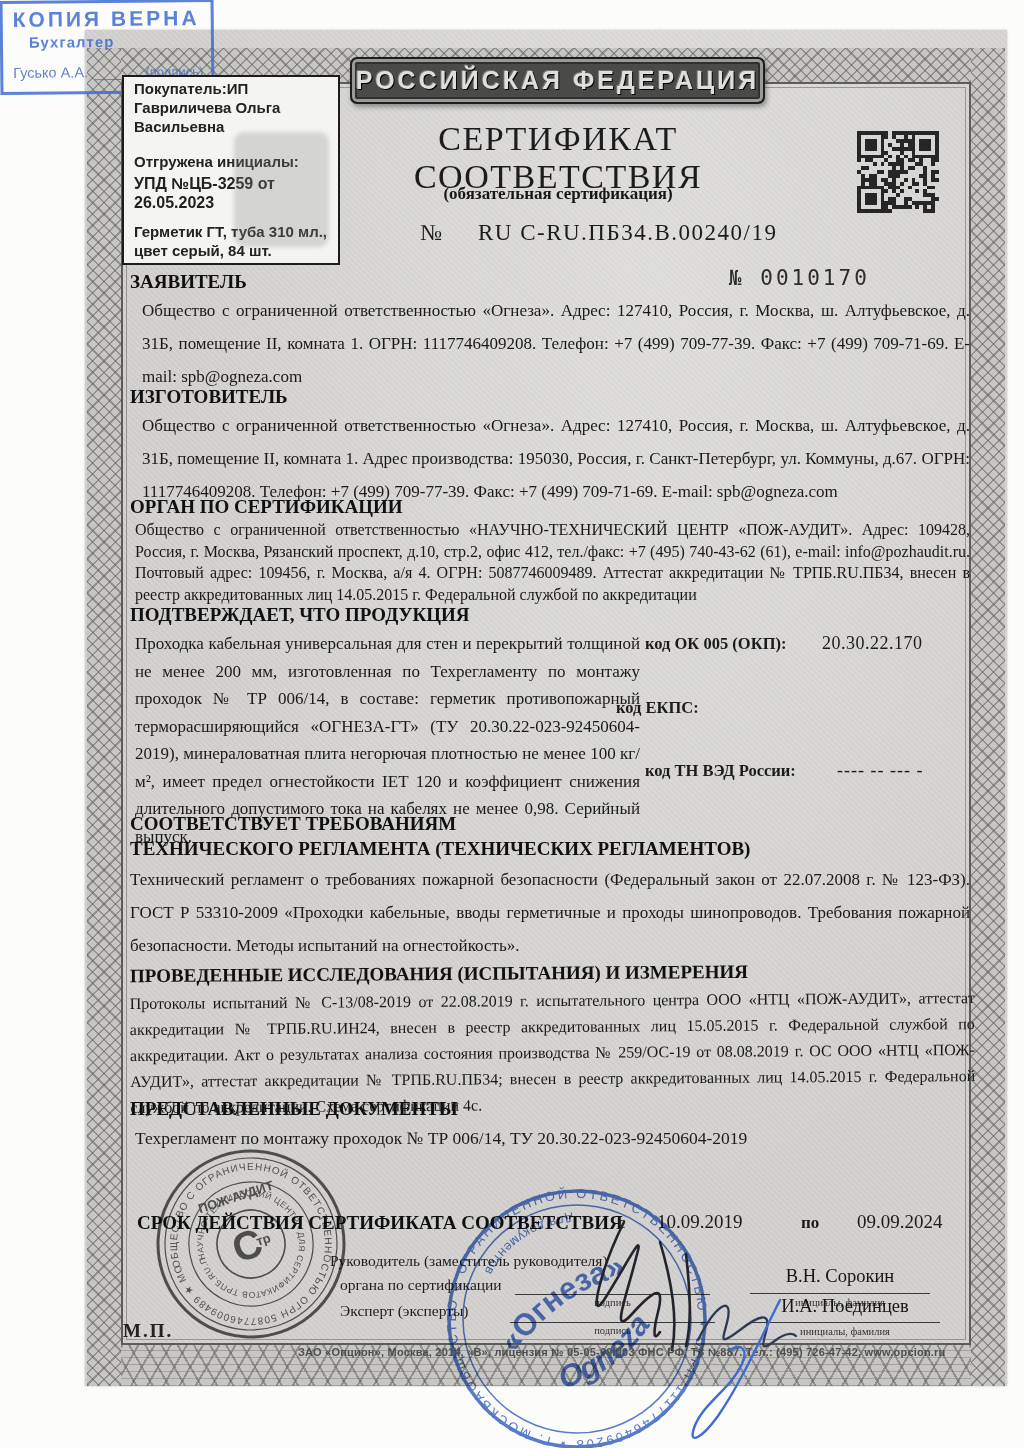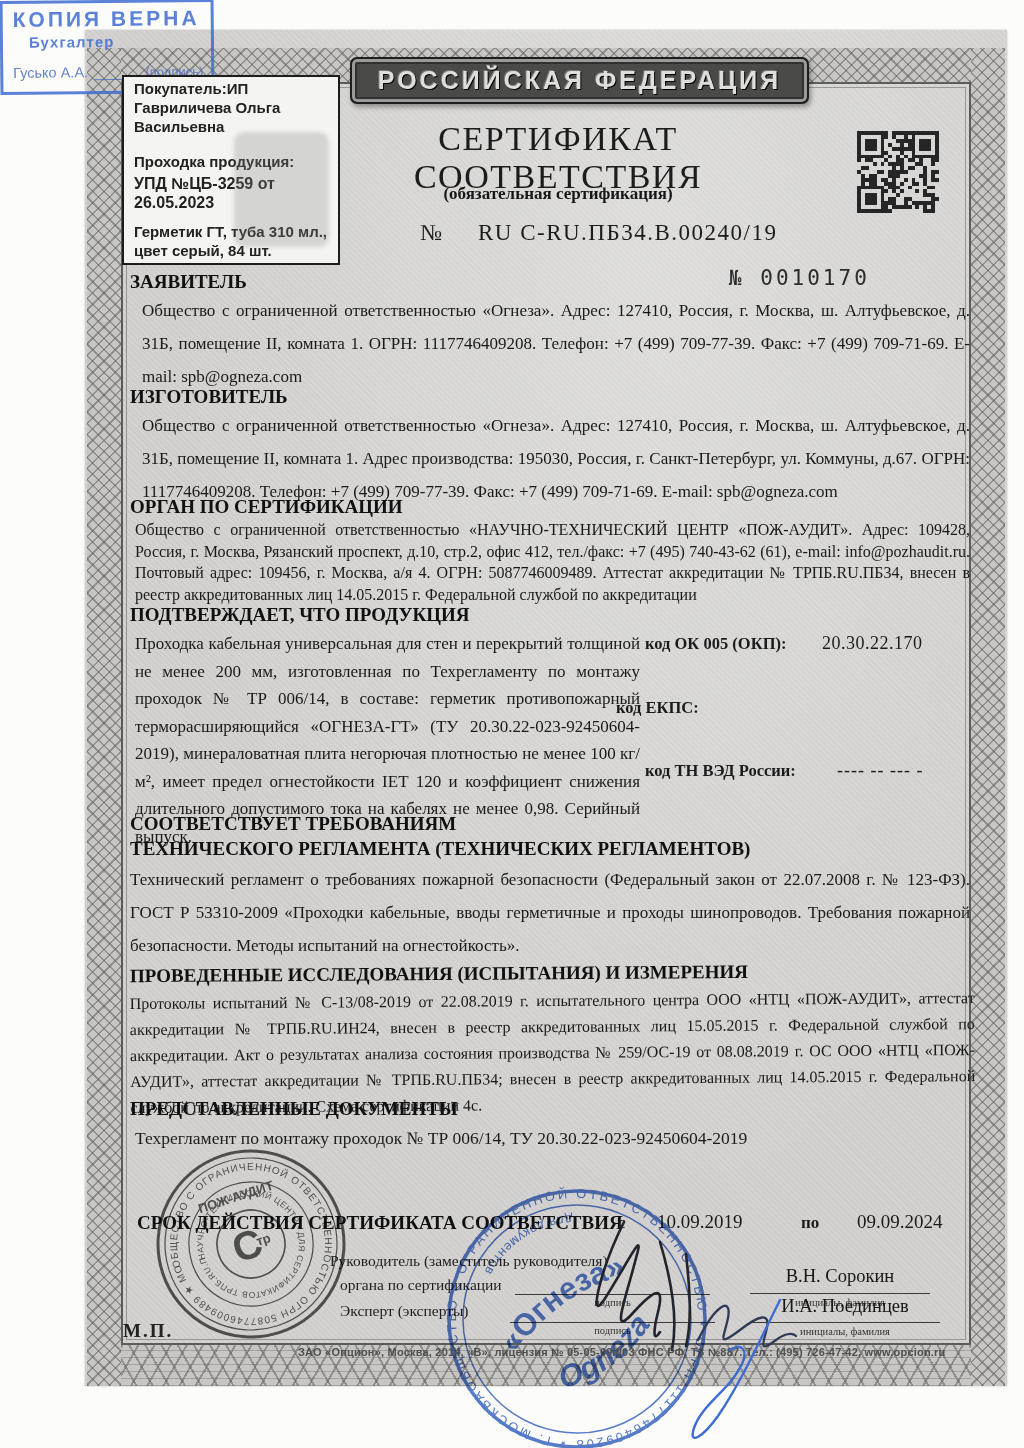--- a/index.html
+++ b/index.html
@@ -41,21 +41,21 @@
     background:#f4f4f1;border:2px solid #1c1c1c;padding:2px 10px;
     font-family:"Liberation Sans",sans-serif;font-weight:bold;font-size:15px;line-height:19px;
     color:#222;z-index:4;position:absolute;
   }
   .sticker .smudge{position:absolute;left:110px;top:55px;width:95px;height:115px;
     background:rgba(130,130,130,.28);border-radius:10px;filter:blur(2px);}
   .sticker .s1{margin-bottom:16px;}
   .sticker .s2{margin-bottom:3px;font-weight:bold;}
   .sticker .s3{font-size:16px;margin-bottom:10px;}
   .banner{
-    left:265px;top:27px;width:459px;height:47px;box-sizing:border-box;
+    left:265px;top:27px;width:415px;height:47px;box-sizing:border-box;
     background:#4a4a49;border:2px solid #1e1e1e;border-radius:7px;
     box-shadow:inset 0 0 0 3px #9a9a98, inset 0 0 0 5px #303030, 2px 3px 5px rgba(0,0,0,.35);
     display:flex;align-items:center;justify-content:center;
     font-family:"Liberation Sans",sans-serif;font-weight:bold;font-size:25px;letter-spacing:3px;
     color:#dededa;text-shadow:1px 1px 0 #000, -1px -1px 0 #777;
   }
   .title{left:218px;top:90px;width:510px;text-align:center;font-size:34px;letter-spacing:1.5px;color:#1c1c1c;}
   .subtitle{left:218px;top:154px;width:510px;text-align:center;font-weight:bold;font-size:17px;color:#161616;}
   .numrow{left:335px;top:190px;display:flex;gap:36px;font-size:23px;color:#1c1c1c;}
   .numrow .certno{letter-spacing:1.5px;}
@@ -102,21 +102,21 @@
   <div class="band band-bottom"></div>
   <div class="band band-left"></div>
   <div class="band band-right"></div>
   <div class="inner-frame"></div>
 
   <div class="content">
 
     <div class="sticker">
       <div class="smudge"></div>
       <div class="s1">Покупатель:ИП Гавриличева Ольга Васильевна</div>
-      <div class="s2">Проходка продукция:</div>
+      <div class="s2">Отгружена инициалы:</div>
       <div class="s3">УПД №ЦБ-3259 от 26.05.2023</div>
       <div>Герметик ГТ, туба 310 мл., цвет серый, 84 шт.</div>
     </div>
 
     <div class="abs banner">РОССИЙСКАЯ ФЕДЕРАЦИЯ</div>
     <svg class="abs qr" viewBox="0 0 29 29" shape-rendering="crispEdges">
       <path id="qr-path" fill="#262626" d="M4 4h1v1h-1zM5 4h1v1h-1zM6 4h1v1h-1zM7 4h1v1h-1zM8 4h1v1h-1zM9 4h1v1h-1zM10 4h1v1h-1zM11 4h1v1h-1zM13 4h1v1h-1zM14 4h1v1h-1zM15 4h1v1h-1zM16 4h1v1h-1zM17 4h1v1h-1zM18 4h1v1h-1zM19 4h1v1h-1zM20 4h1v1h-1zM21 4h1v1h-1zM22 4h1v1h-1zM23 4h1v1h-1zM24 4h1v1h-1zM4 5h1v1h-1zM10 5h1v1h-1zM11 5h1v1h-1zM13 5h1v1h-1zM16 5h1v1h-1zM18 5h1v1h-1zM24 5h1v1h-1zM4 6h1v1h-1zM6 6h1v1h-1zM7 6h1v1h-1zM8 6h1v1h-1zM10 6h1v1h-1zM14 6h1v1h-1zM15 6h1v1h-1zM16 6h1v1h-1zM17 6h1v1h-1zM18 6h1v1h-1zM20 6h1v1h-1zM21 6h1v1h-1zM22 6h1v1h-1zM24 6h1v1h-1zM4 7h1v1h-1zM6 7h1v1h-1zM7 7h1v1h-1zM8 7h1v1h-1zM10 7h1v1h-1zM12 7h1v1h-1zM15 7h1v1h-1zM17 7h1v1h-1zM18 7h1v1h-1zM20 7h1v1h-1zM21 7h1v1h-1zM22 7h1v1h-1zM24 7h1v1h-1zM4 8h1v1h-1zM6 8h1v1h-1zM7 8h1v1h-1zM8 8h1v1h-1zM10 8h1v1h-1zM13 8h1v1h-1zM14 8h1v1h-1zM15 8h1v1h-1zM16 8h1v1h-1zM17 8h1v1h-1zM18 8h1v1h-1zM20 8h1v1h-1zM21 8h1v1h-1zM22 8h1v1h-1zM24 8h1v1h-1zM4 9h1v1h-1zM10 9h1v1h-1zM11 9h1v1h-1zM15 9h1v1h-1zM18 9h1v1h-1zM24 9h1v1h-1zM4 10h1v1h-1zM5 10h1v1h-1zM6 10h1v1h-1zM7 10h1v1h-1zM8 10h1v1h-1zM9 10h1v1h-1zM10 10h1v1h-1zM12 10h1v1h-1zM14 10h1v1h-1zM16 10h1v1h-1zM18 10h1v1h-1zM19 10h1v1h-1zM20 10h1v1h-1zM21 10h1v1h-1zM22 10h1v1h-1zM23 10h1v1h-1zM24 10h1v1h-1zM4 11h1v1h-1zM6 11h1v1h-1zM7 11h1v1h-1zM11 11h1v1h-1zM14 11h1v1h-1zM15 11h1v1h-1zM17 11h1v1h-1zM18 11h1v1h-1zM20 11h1v1h-1zM23 11h1v1h-1zM24 11h1v1h-1zM8 12h1v1h-1zM10 12h1v1h-1zM12 12h1v1h-1zM13 12h1v1h-1zM14 12h1v1h-1zM15 12h1v1h-1zM19 12h1v1h-1zM20 12h1v1h-1zM23 12h1v1h-1zM5 13h1v1h-1zM6 13h1v1h-1zM13 13h1v1h-1zM15 13h1v1h-1zM17 13h1v1h-1zM18 13h1v1h-1zM21 13h1v1h-1zM4 14h1v1h-1zM9 14h1v1h-1zM10 14h1v1h-1zM12 14h1v1h-1zM13 14h1v1h-1zM14 14h1v1h-1zM15 14h1v1h-1zM16 14h1v1h-1zM21 14h1v1h-1zM23 14h1v1h-1zM24 14h1v1h-1zM5 15h1v1h-1zM7 15h1v1h-1zM8 15h1v1h-1zM12 15h1v1h-1zM13 15h1v1h-1zM14 15h1v1h-1zM20 15h1v1h-1zM21 15h1v1h-1zM23 15h1v1h-1zM5 16h1v1h-1zM6 16h1v1h-1zM7 16h1v1h-1zM8 16h1v1h-1zM10 16h1v1h-1zM11 16h1v1h-1zM13 16h1v1h-1zM16 16h1v1h-1zM18 16h1v1h-1zM21 16h1v1h-1zM23 16h1v1h-1zM24 16h1v1h-1zM5 17h1v1h-1zM7 17h1v1h-1zM8 17h1v1h-1zM11 17h1v1h-1zM12 17h1v1h-1zM13 17h1v1h-1zM15 17h1v1h-1zM18 17h1v1h-1zM19 17h1v1h-1zM21 17h1v1h-1zM4 18h1v1h-1zM5 18h1v1h-1zM6 18h1v1h-1zM7 18h1v1h-1zM8 18h1v1h-1zM9 18h1v1h-1zM10 18h1v1h-1zM12 18h1v1h-1zM13 18h1v1h-1zM14 18h1v1h-1zM17 18h1v1h-1zM22 18h1v1h-1zM23 18h1v1h-1zM4 19h1v1h-1zM10 19h1v1h-1zM11 19h1v1h-1zM13 19h1v1h-1zM15 19h1v1h-1zM19 19h1v1h-1zM21 19h1v1h-1zM4 20h1v1h-1zM6 20h1v1h-1zM7 20h1v1h-1zM8 20h1v1h-1zM10 20h1v1h-1zM14 20h1v1h-1zM21 20h1v1h-1zM22 20h1v1h-1zM23 20h1v1h-1zM4 21h1v1h-1zM6 21h1v1h-1zM7 21h1v1h-1zM8 21h1v1h-1zM10 21h1v1h-1zM12 21h1v1h-1zM13 21h1v1h-1zM16 21h1v1h-1zM17 21h1v1h-1zM23 21h1v1h-1zM24 21h1v1h-1zM4 22h1v1h-1zM6 22h1v1h-1zM7 22h1v1h-1zM8 22h1v1h-1zM10 22h1v1h-1zM11 22h1v1h-1zM12 22h1v1h-1zM13 22h1v1h-1zM16 22h1v1h-1zM18 22h1v1h-1zM19 22h1v1h-1zM20 22h1v1h-1zM21 22h1v1h-1zM22 22h1v1h-1zM23 22h1v1h-1zM4 23h1v1h-1zM10 23h1v1h-1zM11 23h1v1h-1zM13 23h1v1h-1zM14 23h1v1h-1zM15 23h1v1h-1zM16 23h1v1h-1zM17 23h1v1h-1zM19 23h1v1h-1zM21 23h1v1h-1zM23 23h1v1h-1zM4 24h1v1h-1zM5 24h1v1h-1zM6 24h1v1h-1zM7 24h1v1h-1zM8 24h1v1h-1zM9 24h1v1h-1zM10 24h1v1h-1zM11 24h1v1h-1zM12 24h1v1h-1zM21 24h1v1h-1zM22 24h1v1h-1zM23 24h1v1h-1z"></path>
     </svg>
     <div class="abs title">СЕРТИФИКАТ СООТВЕТСТВИЯ</div>
     <div class="abs subtitle">(обязательная сертификация)</div>

